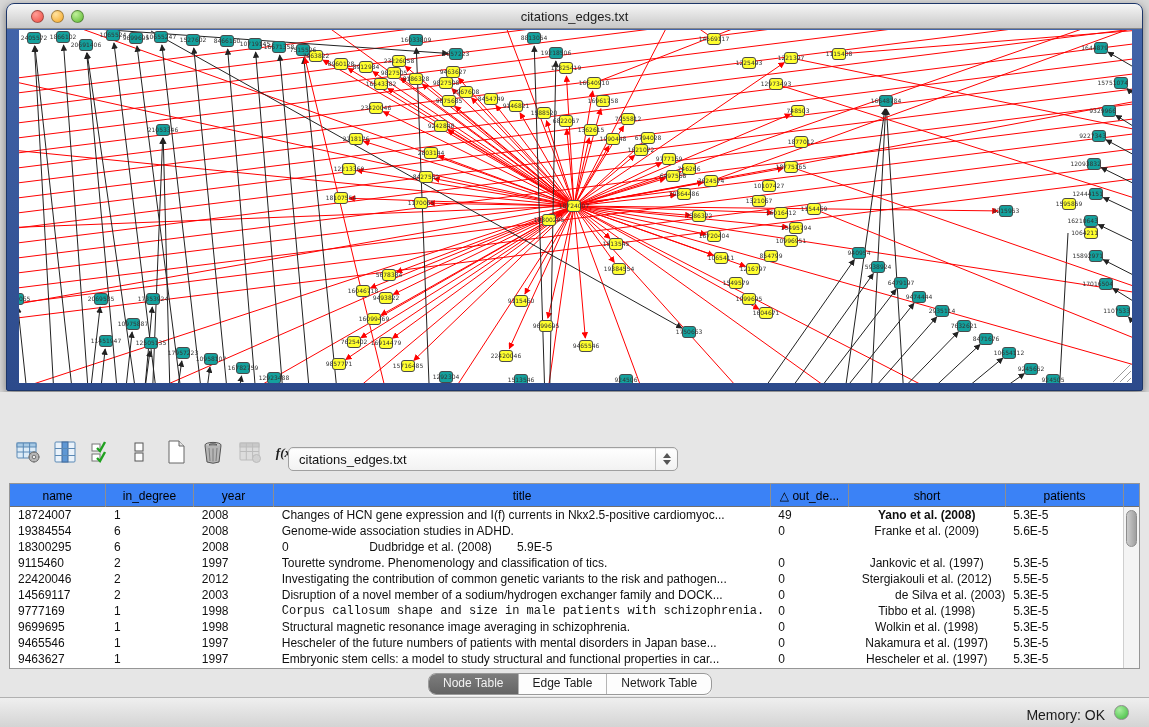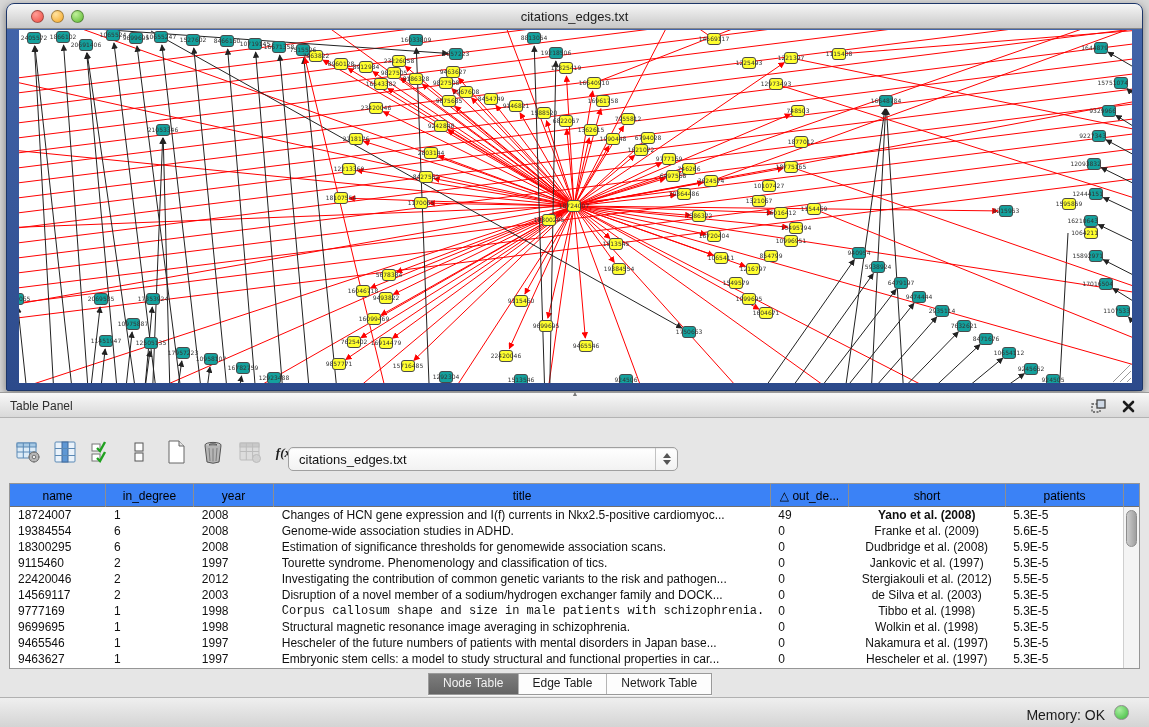--- a/index.html
+++ b/index.html
@@ -47,21 +47,21 @@
         border-right:1px solid #8e8e8e; overflow:hidden; white-space:nowrap; }
   .tbody { position:absolute; left:0; top:23px; right:16px; bottom:0; overflow:hidden; }
   .tr { display:flex; height:16px; }
   .td { font-size:12px; color:#101010; line-height:16px; padding-left:8px; white-space:nowrap; overflow:hidden; }
   .td.center { text-align:center; padding-left:0; }
   .vscroll { position:absolute; right:0; top:23px; bottom:0; width:16px; background:#f4f4f4; border-left:1px solid #cfcfcf; }
   .vthumb { position:absolute; left:2px; top:3px; width:11px; height:37px; border-radius:6px;
             background:linear-gradient(90deg,#cdcdcd,#9f9f9f); border:1px solid #8d8d8d; }
 
   .tabs { position:absolute; left:428px; top:281px; height:22px; display:flex; border:1px solid #9a9a9a;
-          border-radius:0; overflow:hidden; background:#fdfdfd; box-shadow:0 1px 1px rgba(255,255,255,.7); }
+          border-radius:8px; overflow:hidden; background:#fdfdfd; box-shadow:0 1px 1px rgba(255,255,255,.7); }
   .tab { height:100%; padding:0 14px; font-size:12px; line-height:19px; color:#1c1c1c; border-right:1px solid #b5b5b5; }
   .tab:last-child { border-right:none; }
   .tab.active { background:linear-gradient(#7d7d7d,#646464); color:#f3f3f3; }
 
   .statusbar { position:absolute; left:0; bottom:0; width:100%; height:30px;
                background:linear-gradient(#efefef,#d4d4d4); border-top:1px solid #b1b1b1; }
   .memory-label { position:absolute; right:44px; top:9px; font-size:14px; color:#1a1a1a; }
   .memory-dot { position:absolute; right:20px; top:7px; width:15px; height:15px; border-radius:50%;
                 border:1px solid #8b8b8b; background:radial-gradient(circle at 35% 30%, #a8ef9f, #3cb93c); }
 </style>
@@ -513,37 +513,20 @@
           <text x="688" y="333.3" font-size="6" text-anchor="middle" fill="#333333" font-family="DejaVu Sans, sans-serif">1750663</text>
           <text x="625" y="381.3" font-size="6" text-anchor="middle" fill="#333333" font-family="DejaVu Sans, sans-serif">924506</text>
           <line x1="1112" y1="381" x2="1130" y2="363" stroke="#9a9a9a" stroke-width="1"></line>
           <line x1="1119" y1="381" x2="1130" y2="370" stroke="#9a9a9a" stroke-width="1"></line>
           <line x1="1126" y1="381" x2="1130" y2="377" stroke="#9a9a9a" stroke-width="1"></line>
         </svg>
     </div>
   </div>
 
   <div id="panel">
-    <div class="panel-header">
-      <div class="splitter-dot">▲</div>
-      <div class="panel-title">Table Panel</div>
-      <div class="panel-actions">
-        <div class="icon-btn">
-          <svg width="15" height="15" viewBox="0 0 15 15">
-              <rect x="1" y="5" width="8" height="8" fill="none" stroke="#555" stroke-width="1.3" stroke-dasharray="2,1.5"></rect>
-              <rect x="6" y="1" width="8" height="8" fill="#cfd9e6" stroke="#444" stroke-width="1.3"></rect>
-            </svg>
-        </div>
-        <div class="icon-btn">
-          <svg width="13" height="13" viewBox="0 0 13 13">
-              <path d="M2,2 L11,11 M11,2 L2,11" stroke="#1c1c1c" stroke-width="2.6" stroke-linecap="round"></path>
-            </svg>
-        </div>
-      </div>
-    </div>
 
     <div class="toolbar">
       <div class="tool">
         <svg width="26" height="26" viewBox="0 0 26 26">
             <rect x="2" y="4" width="19" height="15" rx="1" fill="#dcebf7" stroke="#5b89b5"></rect>
             <rect x="2" y="4" width="19" height="4" fill="#a7c9e4" stroke="#5b89b5"></rect>
             <path d="M8.3,4 V19 M14.6,4 V19 M2,13 H21" stroke="#5b89b5" fill="none"></path>
             <circle cx="19" cy="18" r="5" fill="#b9b9b9" stroke="#6f6f6f"></circle>
             <circle cx="19" cy="18" r="1.8" fill="#eeeeee" stroke="#6f6f6f"></circle>
             <path d="M19,12.4 V14 M19,22 V23.6 M13.4,18 H15 M23,18 H24.6 M15.1,14.1 L16.2,15.2 M21.8,20.8 L22.9,21.9 M22.9,14.1 L21.8,15.2 M16.2,20.8 L15.1,21.9" stroke="#6f6f6f"></path>
@@ -633,21 +616,20 @@
             <div class="td" style="width: 80px;">2008</div>
             <div class="td" style="width: 497px;">Genome-wide association studies in ADHD.</div>
             <div class="td" style="width: 78px;">0</div>
             <div class="td center" style="width: 157px;">Franke et al. (2009)</div>
             <div class="td" style="width: 118px;">5.6E-5</div>
           </div>
           <div class="tr">
             <div class="td" style="width: 96px;">18300295</div>
             <div class="td" style="width: 88px;">6</div>
             <div class="td" style="width: 80px;">2008</div>
-            <div class="td" style="width: 497px;">Estimation of significance thresholds for genomewide association scans.</div>
             <div class="td" style="width: 78px;">0</div>
             <div class="td center" style="width: 157px;">Dudbridge et al. (2008)</div>
             <div class="td" style="width: 118px;">5.9E-5</div>
           </div>
           <div class="tr">
             <div class="td" style="width: 96px;">9115460</div>
             <div class="td" style="width: 88px;">2</div>
             <div class="td" style="width: 80px;">1997</div>
             <div class="td" style="width: 497px;">Tourette syndrome. Phenomenology and classification of tics.</div>
             <div class="td" style="width: 78px;">0</div>
@@ -662,21 +644,21 @@
             <div class="td" style="width: 78px;">0</div>
             <div class="td center" style="width: 157px;">Stergiakouli et al. (2012)</div>
             <div class="td" style="width: 118px;">5.5E-5</div>
           </div>
           <div class="tr">
             <div class="td" style="width: 96px;">14569117</div>
             <div class="td" style="width: 88px;">2</div>
             <div class="td" style="width: 80px;">2003</div>
             <div class="td" style="width: 497px;">Disruption of a novel member of a sodium/hydrogen exchanger family and DOCK...</div>
             <div class="td" style="width: 78px;">0</div>
-            <div class="td center" style="width: 157px;">de Silva et al. (2003)</div>
+            <div class="td center" style="width: 157px; text-align: right;">de Silva et al. (2003)</div>
             <div class="td" style="width: 118px;">5.3E-5</div>
           </div>
           <div class="tr">
             <div class="td" style="width: 96px;">9777169</div>
             <div class="td" style="width: 88px;">1</div>
             <div class="td" style="width: 80px;">1998</div>
             <div class="td" style="width: 497px; font-family: Liberation Mono, monospace;">Corpus callosum shape and size in male patients with schizophrenia.</div>
             <div class="td" style="width: 78px;">0</div>
             <div class="td center" style="width: 157px;">Tibbo et al. (1998)</div>
             <div class="td" style="width: 118px;">5.3E-5</div>

